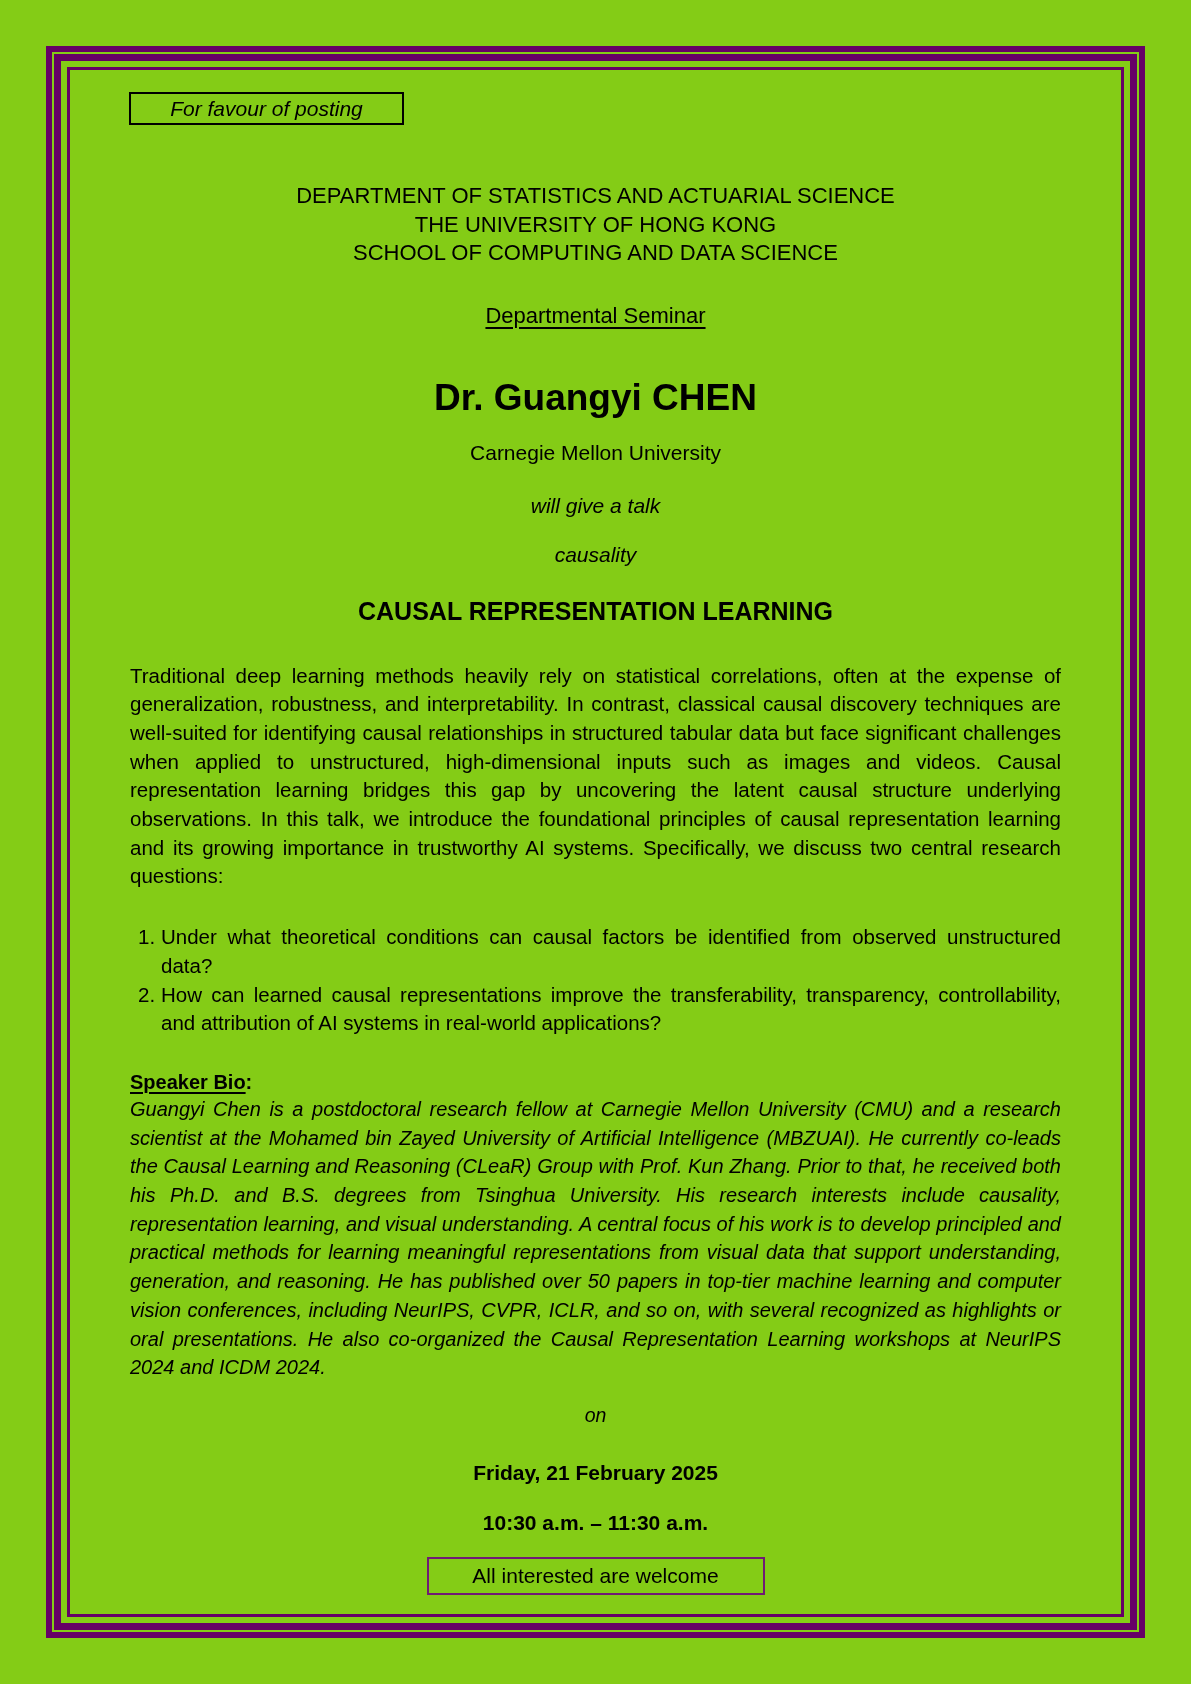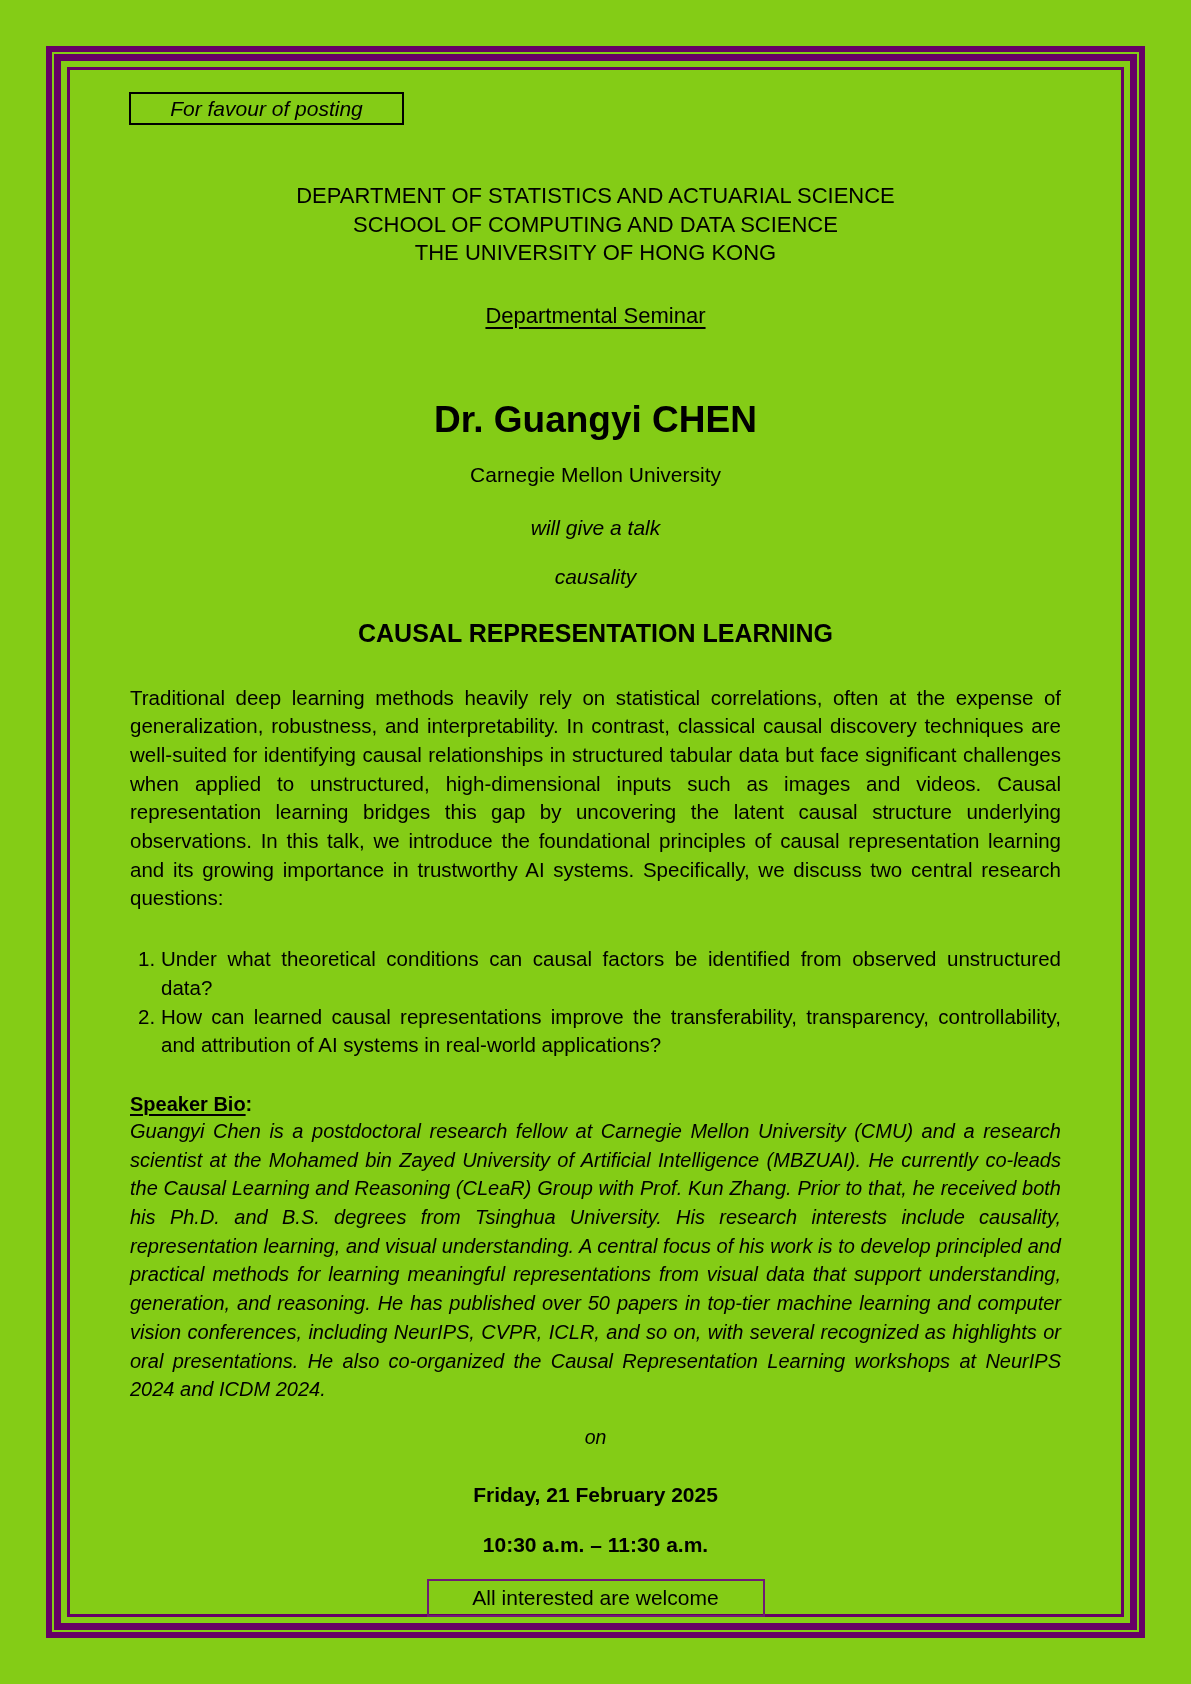--- a/index.html
+++ b/index.html
@@ -32,21 +32,21 @@
     font-size:21px; line-height:23px;
     margin-left:-1px;
   }
 
   .center { text-align:center; }
 
   .header-block { margin-top:57px; font-size:22px; line-height:28.5px; }
   .seminar-line { margin-top:35px; font-size:22px; line-height:26px; }
   .seminar-line span { text-decoration:underline; text-underline-offset:4px; text-decoration-thickness:2px; }
 
-  .speaker-name { margin-top:69px; font-size:37px; line-height:44px; font-weight:bold; }
+  .speaker-name { margin-top:47px; font-size:37px; line-height:44px; font-weight:bold; }
   .affiliation  { margin-top:20px; font-size:21px; line-height:26px; }
   .intro-line   { margin-top:27px; font-size:21px; line-height:26px; font-style:italic; }
   .intro-line-2 { margin-top:23px; }
   .talk-title   { margin-top:28px; font-size:25px; line-height:30px; font-weight:bold; }
 
   .abstract {
     margin-top:36px;
     font-size:20.5px; line-height:28.7px;
     text-align:justify;
   }
@@ -92,22 +92,22 @@
   </div>
 
   <div class="content">
 
     <div class="posting-box">
       <span>For favour of posting</span>
     </div>
 
     <div class="header-block center">
       <div>DEPARTMENT OF STATISTICS AND ACTUARIAL SCIENCE</div>
+      <div>THE UNIVERSITY OF HONG KONG</div>
       <div>SCHOOL OF COMPUTING AND DATA SCIENCE</div>
-      <div>THE UNIVERSITY OF HONG KONG</div>
     </div>
 
     <div class="seminar-line center">
       <span>Departmental Seminar</span>
     </div>
 
     <div class="speaker-name center">Dr. Guangyi CHEN</div>
 
     <div class="affiliation center">Carnegie Mellon University</div>
 

